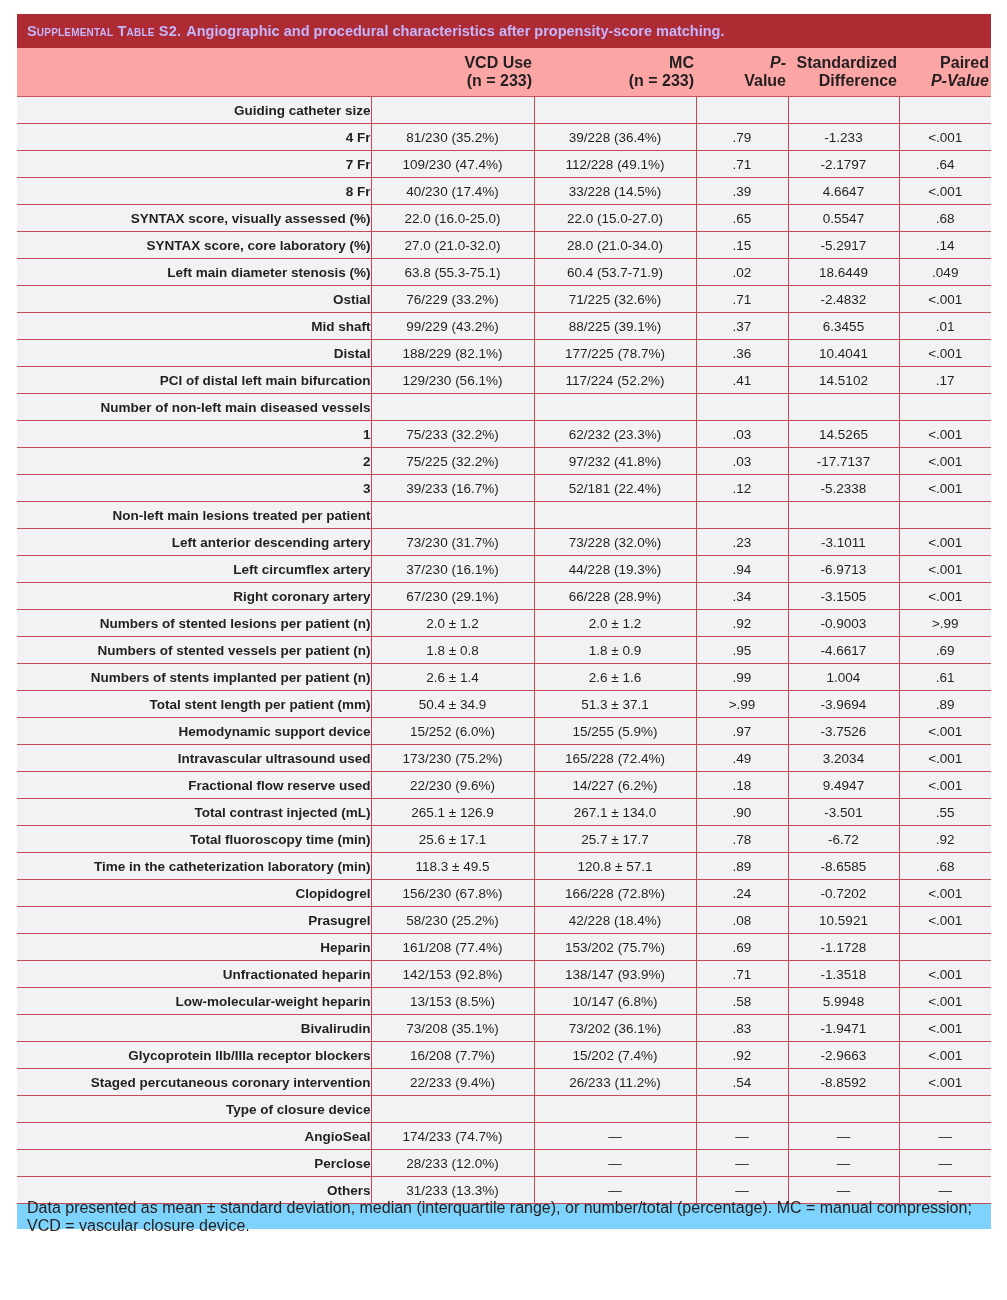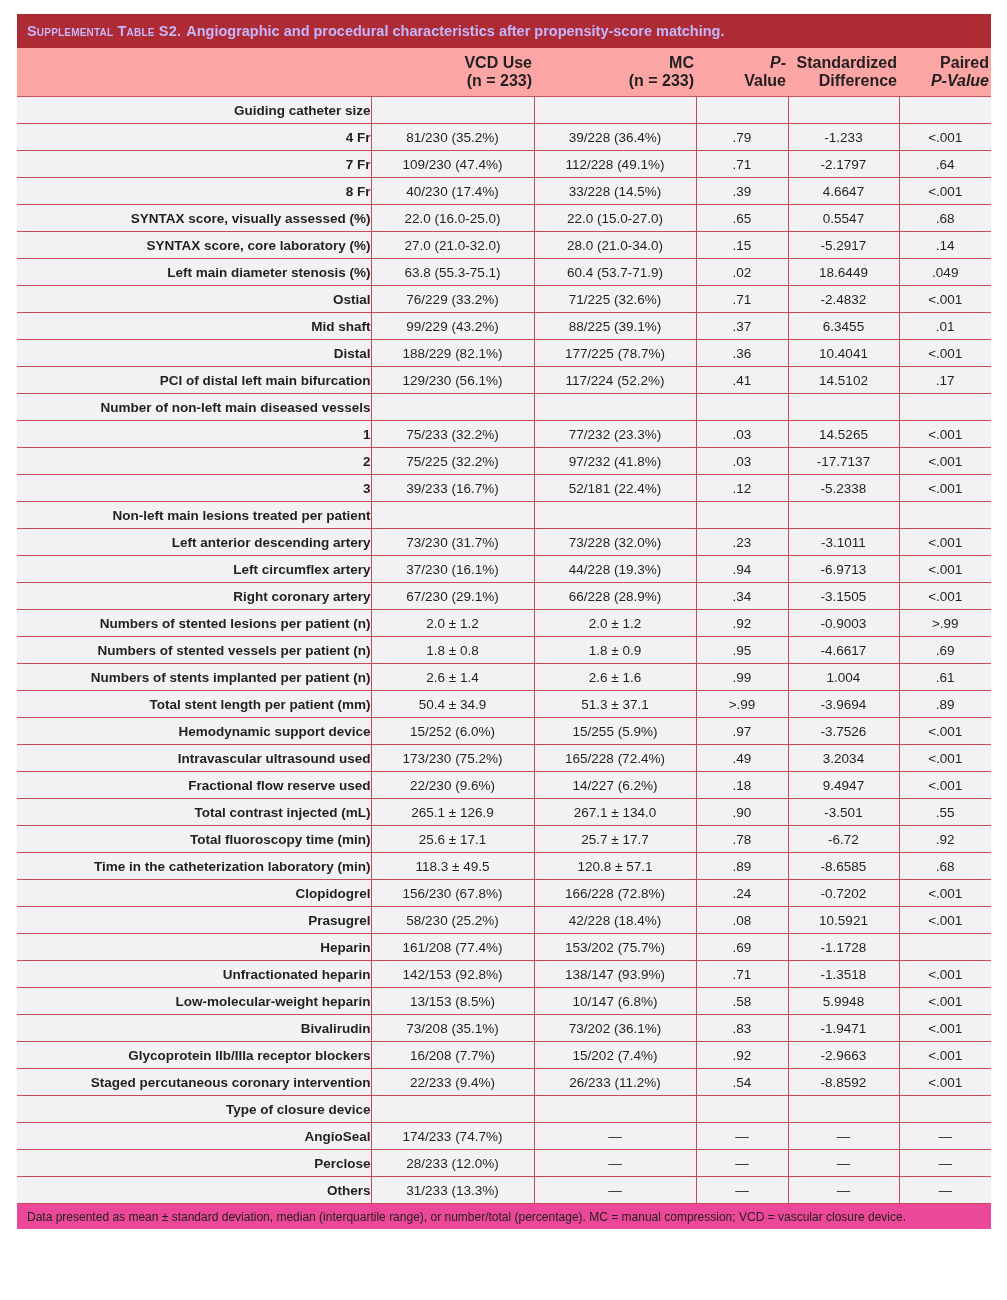--- a/index.html
+++ b/index.html
@@ -8,21 +8,21 @@
     .title-bar { background: #ae2b34; height: 34px; color: #c4b5fd; display: flex; align-items: center; padding-left: 10px; font-size: 14.5px; font-weight: bold; box-sizing: border-box; }
     .title-bar .lbl { font-variant: small-caps; letter-spacing: 0.2px; margin-right: 5px; }
     table { border-collapse: collapse; width: 974px; table-layout: fixed; font-size: 13.5px; }
     col.c0 { width: 354px; } col.c1 { width: 163px; } col.c2 { width: 162px; } col.c3 { width: 92px; } col.c4 { width: 111px; } col.c5 { width: 92px; }
     thead th { background: #fca5a5; font-weight: bold; font-size: 16px; height: 48px; padding: 0 2px; line-height: 18px; text-align: right; vertical-align: middle; border-bottom: 1.5px solid #c85560; }
     thead th .it { font-style: italic; }
     tbody td { background: #f2f2f5; height: 26px; padding: 0; border-bottom: 1px solid #c44a55; border-left: 1px solid #c44a55; text-align: center; vertical-align: middle; white-space: nowrap; }
     tbody td:first-child { border-left: none; text-align: right; padding-left: 10px; font-weight: bold; }
     tbody tr.sub td:first-child { padding-left: 20px; }
     tbody td.num { font-weight: normal; }
-    .foot { background: #ec4899; height: 25px; font-size: 12px; display: flex; align-items: center; padding-left: 10px; box-sizing: border-box; }
+    .foot { background: #7dd3fc; height: 25px; font-size: 16px; display: flex; align-items: center; padding-left: 10px; box-sizing: border-box; }
   </style>
 </head>
 <body>
 
 <div class="wrap">
   <div class="title-bar">
     <span class="lbl">Supplemental Table S2.</span>
     <span>Angiographic and procedural characteristics after propensity-score matching.</span>
   </div>
   <table>
@@ -137,21 +137,21 @@
           <td>Number of non-left main diseased vessels</td>
           <td class="num"></td>
           <td class="num"></td>
           <td class="num"></td>
           <td class="num"></td>
           <td class="num"></td>
         </tr>
         <tr class="sub">
           <td>1</td>
           <td class="num">75/233 (32.2%)</td>
-          <td class="num">77/232 (23.3%)</td>
+          <td class="num">62/232 (23.3%)</td>
           <td class="num">.03</td>
           <td class="num">14.5265</td>
           <td class="num">&lt;.001</td>
         </tr>
         <tr class="sub">
           <td>2</td>
           <td class="num">75/225 (32.2%)</td>
           <td class="num">97/232 (41.8%)</td>
           <td class="num">.03</td>
           <td class="num">-17.7137</td>

